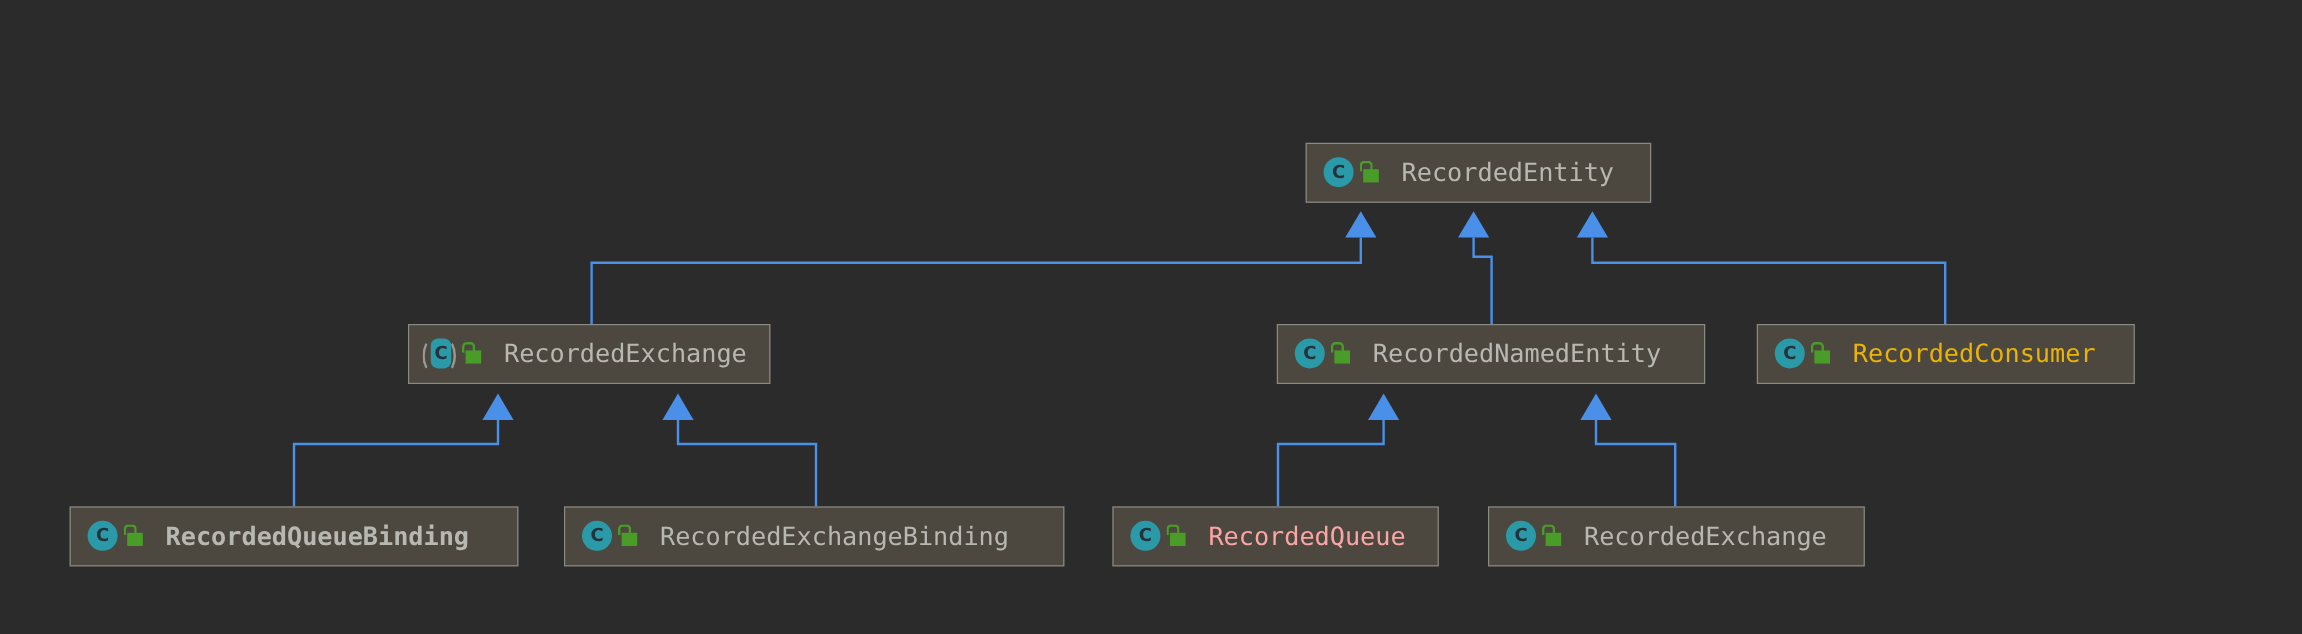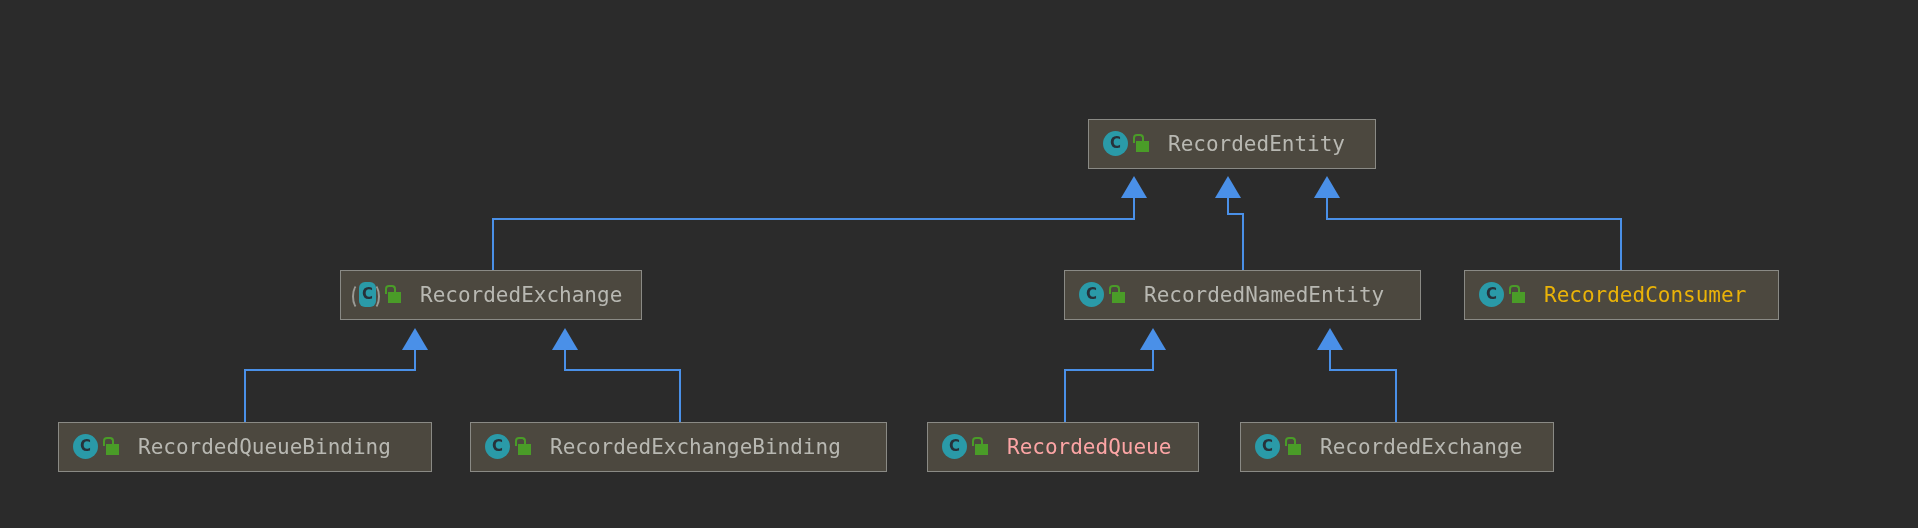--- a/index.html
+++ b/index.html
@@ -223,21 +223,21 @@
         <div class="node-icons">
           <span class="icon-class">
             <span class="disc" style="background: rgb(42, 154, 168);"></span>
             <span class="letter">C</span>
           </span>
           <span class="icon-lock">
             <span class="shackle" style="border-top-color: rgb(74, 156, 40); border-right-color: rgb(74, 156, 40); border-bottom: none; border-left-color: rgb(74, 156, 40);"></span>
             <span class="body" style="background: rgb(74, 156, 40);"></span>
           </span>
         </div>
-        <span class="node-label" style="color: rgb(184, 184, 178);">RecordedQueueBinding</span>
+        <span class="node-label" style="color: rgb(184, 184, 178); font-weight: bold;">RecordedQueueBinding</span>
       </div>
       <div class="node" style="left: 470px; top: 422px; width: 417px; height: 50px; background: rgb(76, 72, 63); border-color: rgb(138, 138, 133);">
         <div class="node-icons">
           <span class="icon-class">
             <span class="disc" style="background: rgb(42, 154, 168);"></span>
             <span class="letter">C</span>
           </span>
           <span class="icon-lock">
             <span class="shackle" style="border-top-color: rgb(74, 156, 40); border-right-color: rgb(74, 156, 40); border-bottom: none; border-left-color: rgb(74, 156, 40);"></span>
             <span class="body" style="background: rgb(74, 156, 40);"></span>

